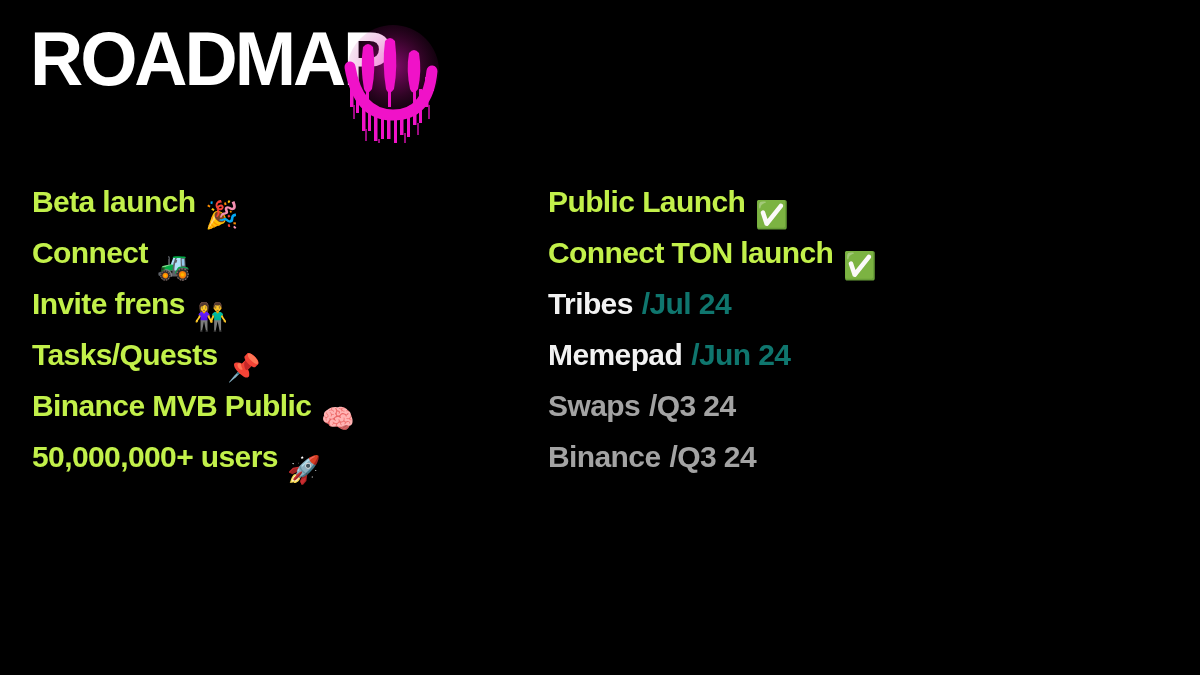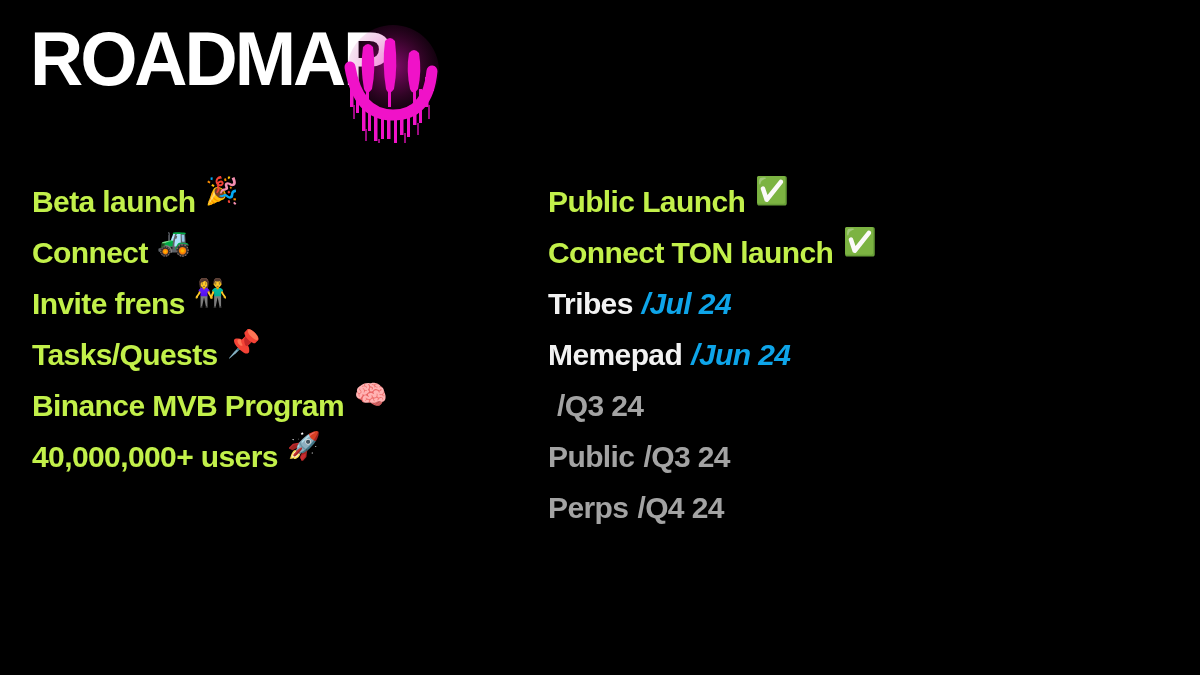--- a/index.html
+++ b/index.html
@@ -58,21 +58,21 @@
   .column {
     position:absolute;
     top:176px;
   }
   #column-left  { left:32px;  width:480px; }
   #column-right { left:548px; width:560px; }
 
   .roadmap-item {
     height:51px;
     display:flex;
-    align-items:flex-start;
+    align-items:flex-end;
     white-space:nowrap;
     font-size:30px;
     font-weight:bold;
     letter-spacing:-0.6px;
     line-height:51px;
   }
 
   .item-label { display:inline; }
 
   .item-date {
@@ -87,21 +87,21 @@
     font-size:27px;
     line-height:1;
     font-family:"DejaVu Sans",sans-serif;
     position:relative;
     top:1px;
   }
 
   
   .status-done     .item-label { color:#c2f04a; }
   .status-upcoming .item-label { color:#f2f2f2; }
-  .status-upcoming .item-date  { color:#0ea5e9;font-style:italic; }
+  .status-upcoming .item-date  { color:#0f766e; }
   .status-planned  .item-label { color:#a3a3a3; }
   .status-planned  .item-date  { color:#a3a3a3; }
 </style>
 </head>
 <body>
 
 <div id="slide">
 
   <div id="title-block">
     <div id="page-title">ROADMAP</div>
@@ -169,25 +169,25 @@
       </div>
       <div class="roadmap-item status-done">
         <span class="item-label">Invite frens</span>
         <span class="item-emoji">👫</span>
       </div>
       <div class="roadmap-item status-done">
         <span class="item-label">Tasks/Quests</span>
         <span class="item-emoji">📌</span>
       </div>
       <div class="roadmap-item status-done">
-        <span class="item-label">Binance MVB Program</span>
+        <span class="item-label">Binance MVB Public</span>
         <span class="item-emoji">🧠</span>
       </div>
       <div class="roadmap-item status-done">
-        <span class="item-label">40,000,000+ users</span>
+        <span class="item-label">50,000,000+ users</span>
         <span class="item-emoji">🚀</span>
       </div>
     </div>
   <div class="column" id="column-right">
       <div class="roadmap-item status-done">
         <span class="item-label">Public Launch</span>
         <span class="item-emoji">✅</span>
       </div>
       <div class="roadmap-item status-done">
         <span class="item-label">Connect TON launch</span>
@@ -195,25 +195,22 @@
       </div>
       <div class="roadmap-item status-upcoming">
         <span class="item-label">Tribes</span>
         <span class="item-date">/Jul 24</span>
       </div>
       <div class="roadmap-item status-upcoming">
         <span class="item-label">Memepad</span>
         <span class="item-date">/Jun 24</span>
       </div>
       <div class="roadmap-item status-planned">
+        <span class="item-label">Swaps</span>
         <span class="item-date">/Q3 24</span>
       </div>
       <div class="roadmap-item status-planned">
-        <span class="item-label">Public</span>
+        <span class="item-label">Binance</span>
         <span class="item-date">/Q3 24</span>
       </div>
-      <div class="roadmap-item status-planned">
-        <span class="item-label">Perps</span>
-        <span class="item-date">/Q4 24</span>
-      </div>
     </div>
 
 </div>
 
 </body></html>

